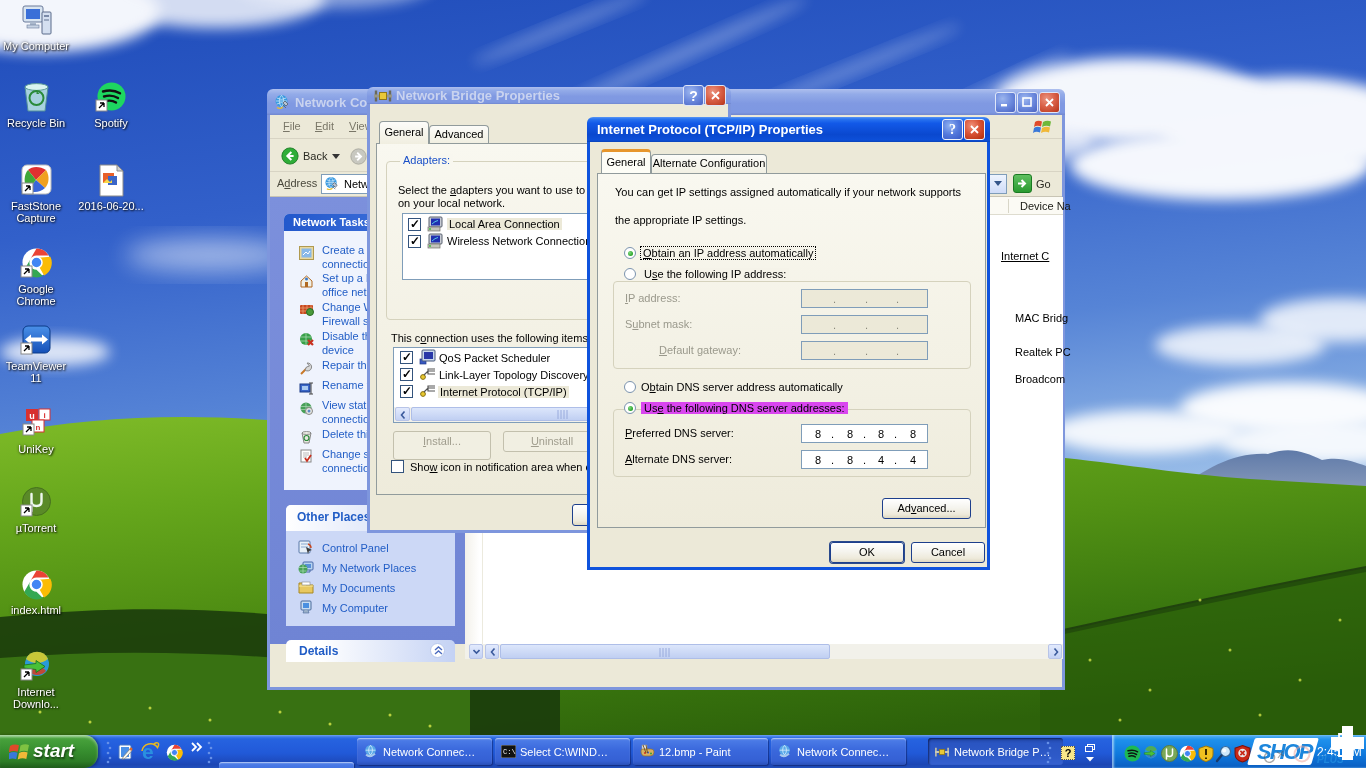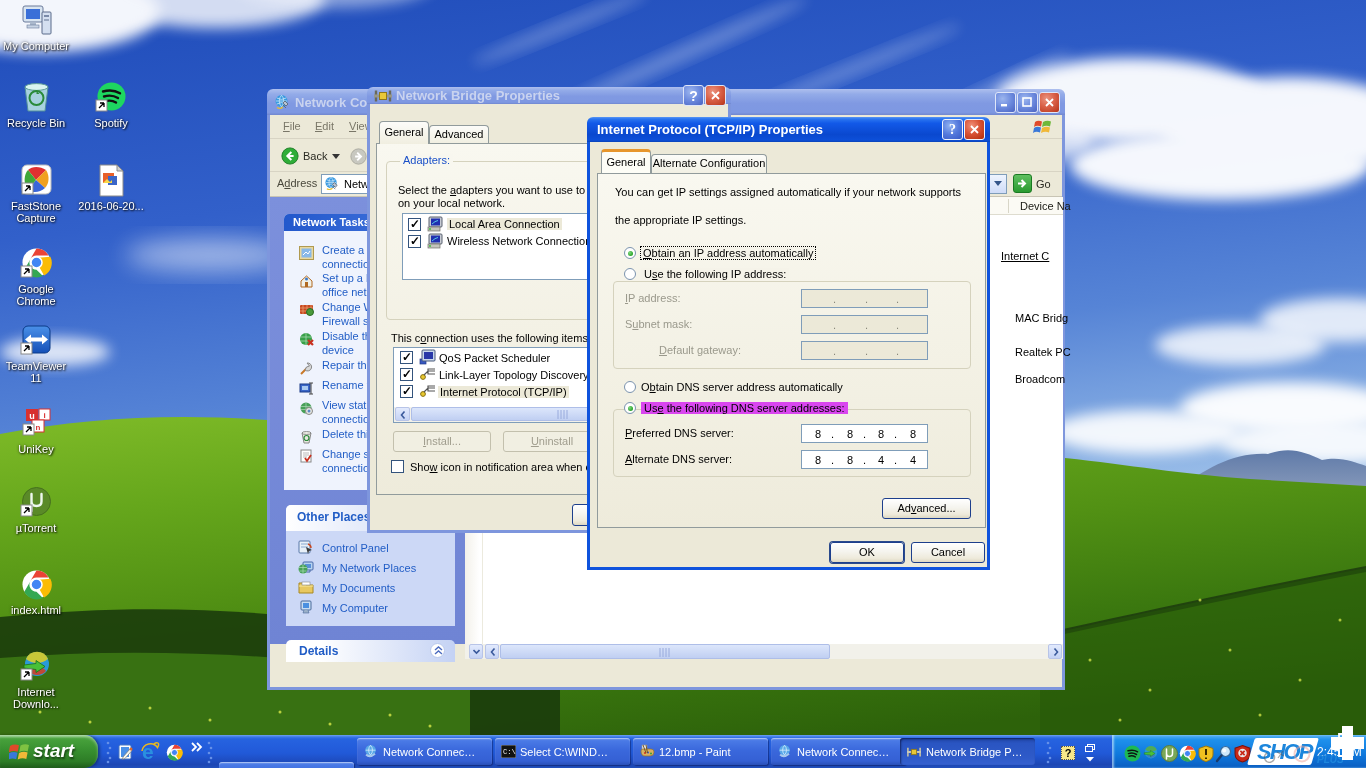--- a/index.html
+++ b/index.html
@@ -548,21 +548,21 @@
       <div class="abs" style="left:1px;top:0px;width:15px;height:14px;background:linear-gradient(180deg,#e2eafd,#c4d2f4);border:1px solid #b8c4e8;border-radius:2px;"><svg style="margin:3px 0 0 4px;" width="6" height="8">
               <path d="M4.5,0.5 l-3,3.5 3,3.5" stroke="#3a5a9c" stroke-width="1.6" fill="none"></path>
             </svg></div>
       <div class="abs" style="left:17px;top:0px;width:309px;height:14px;background:linear-gradient(180deg,#dce6fb,#c0cff2);border:1px solid #aebee8;border-radius:2px;">
         <svg style="margin:2px 0 0 145px;" width="12" height="9">
               <path d="M1,0 v9 M4,0 v9 M7,0 v9 M10,0 v9" stroke="#98aadc" stroke-width="1"></path>
             </svg>
       </div>
     </div>
   </div>
-  <div class="xpbtn-dis" style="left:23px;top:343px;width:98px;height:21px;padding-top:3px;"><u>I</u>nstall...</div>
+  <div class="xpbtn-dis" style="left:23px;top:343px;width:98px;height:29px;padding-top:3px;"><u>I</u>nstall...</div>
   <div class="xpbtn-dis" style="left:133px;top:343px;width:98px;height:21px;padding-top:3px;"><u>U</u>ninstall</div>
   <span class="chk" style="left:21px;top:372px;"></span>
   <span class="lab" style="left:40px;top:373px;color:#000;">Sho<u>w</u> icon in notification area when co</span>
   <div class="xpbtn" style="left:202px;top:416px;width:98px;height:22px;"></div>
 </div>
 
 <div class="abs winborder" id="tcpip" style="left:587px;top:118px;width:403px;height:452px;border:3px solid #0f53dd;border-top:none;background:#ece9d8;">
   <div class="tbar tb-act" style="left:-3px;right:-3px;top:-1px;height:25px;">
     <span class="ttxt" style="color:#fff;margin-left:5px;">Internet Protocol (TCP/IP) Properties</span>
     <span style="flex:1"></span>
@@ -721,21 +721,21 @@
         <span>12.bmp - Paint</span>
   </div>
   <div class="tkb" style="left:771px;">
     <svg width="16" height="15" viewBox="0 0 17 17" style="margin:0 4px 0 6px;">
       <circle cx="8" cy="7" r="6" fill="#58a8e8"></circle>
           <path d="M2.5,7 h11 M8,1.5 a8,8 0 0 1 0,11 M8,1.5 a8,8 0 0 0 0,11" stroke="#cfe8fc" stroke-width="1" fill="none"></path>
       <path d="M3,12 q4,4 10,-1" stroke="#a8c8ec" stroke-width="2.4" fill="none"></path>
     </svg>
         <span>Network Connec…</span>
   </div>
-  <div class="tkb tkb-on" style="left:900px;">
+  <div class="tkb tkb-on" style="left:928px;">
     <svg width="16" height="14" viewBox="0 0 18 16" style="margin:0 4px 0 6px;">
       <path d="M2,3 v10 M16,3 v10" stroke="#b8b8a8" stroke-width="2"></path>
       <path d="M1,8 h16" stroke="#c8c8b8" stroke-width="2.4"></path>
       <rect x="6" y="5" width="6" height="6" fill="#e8c838" stroke="#907818"></rect>
     </svg>
         <span>Network Bridge P…</span>
   </div>
   <svg class="abs" style="left:1046px;top:5px;" width="8" height="24">
         <g fill="#6690e8">
           <circle cx="2" cy="3" r="1.3"></circle>

